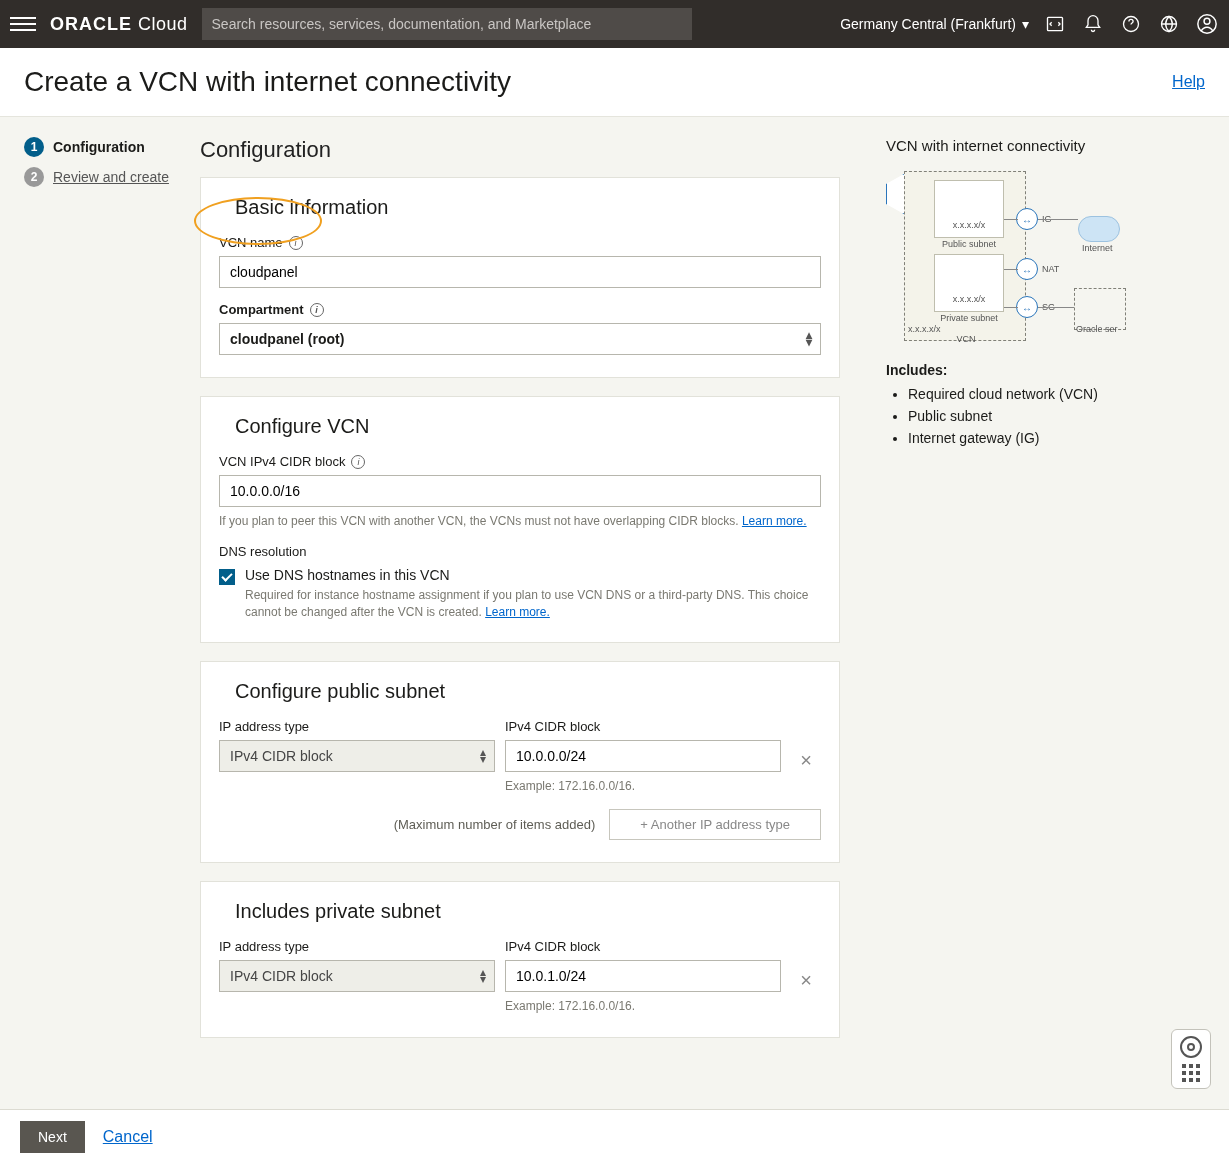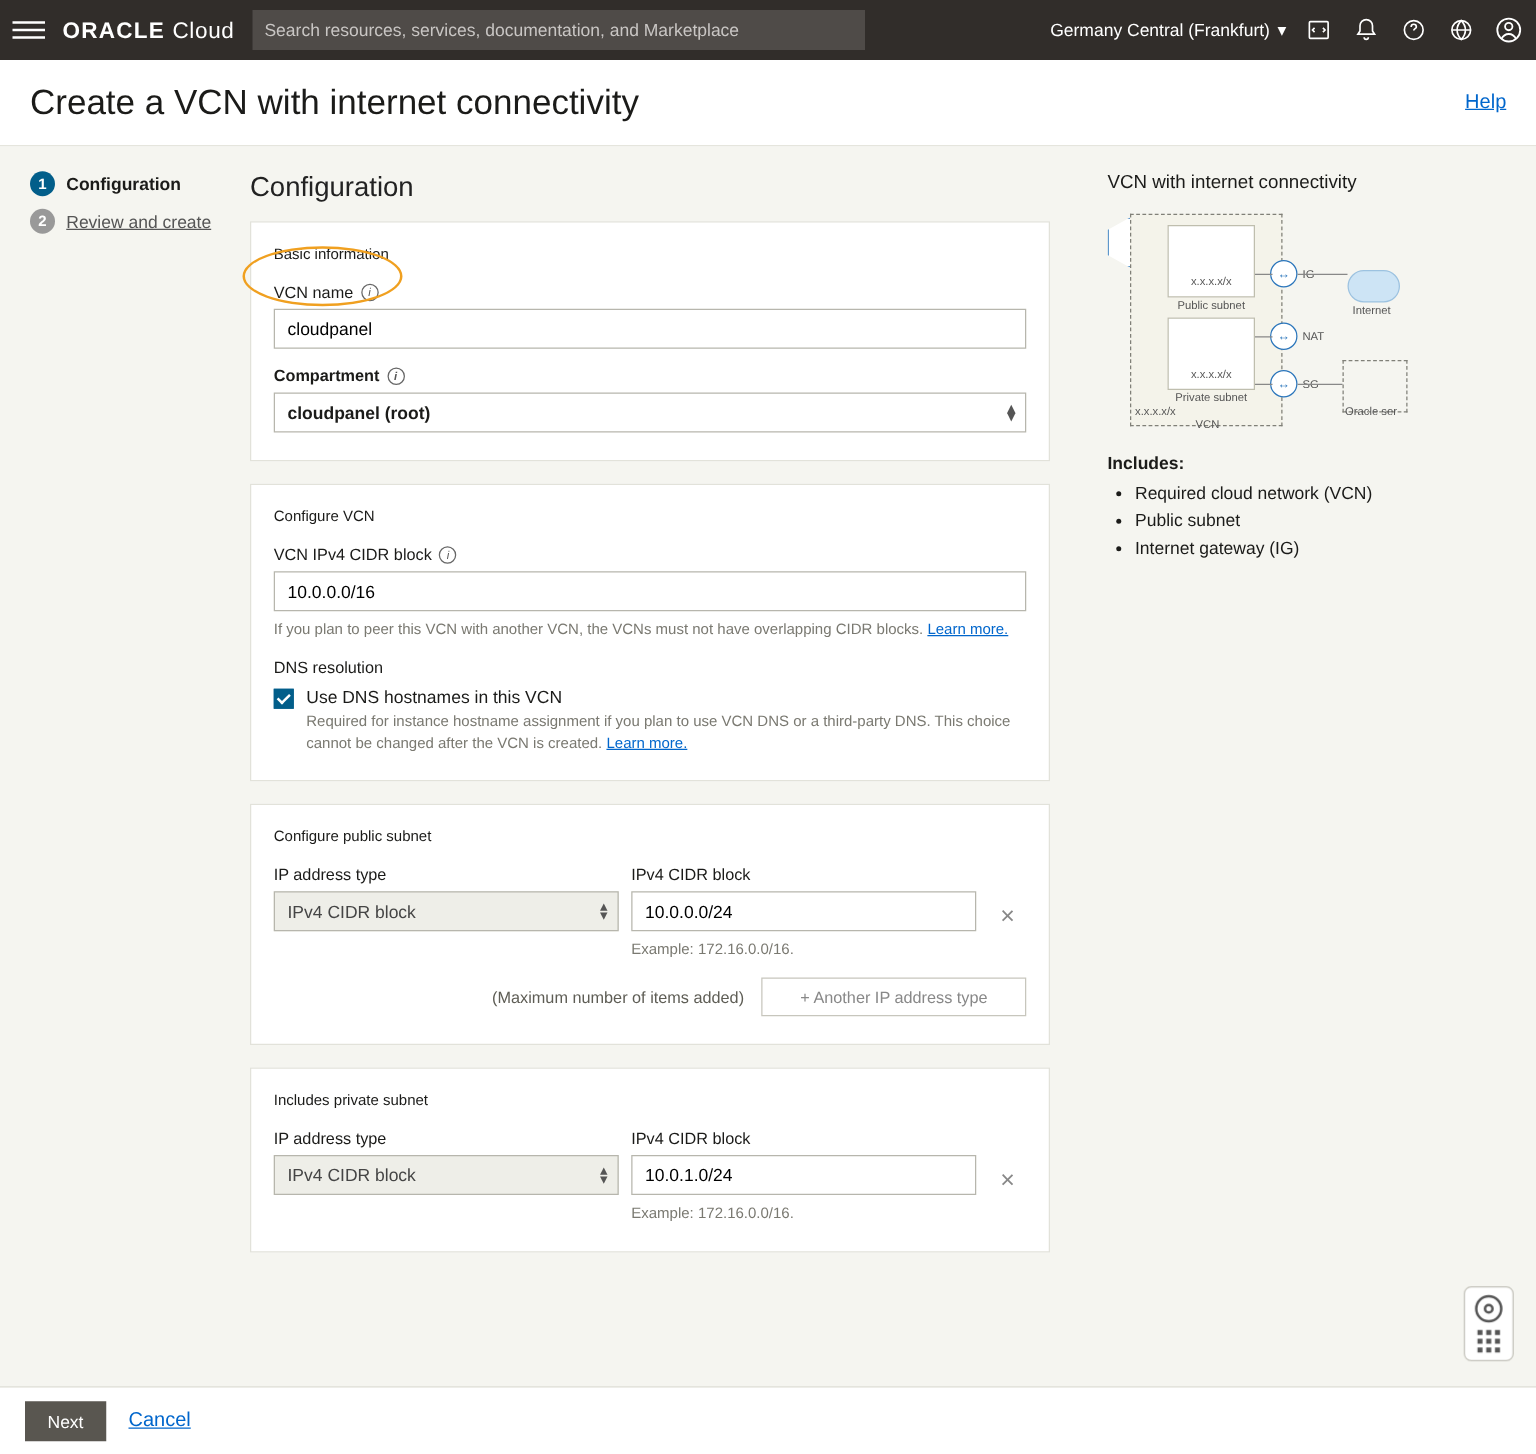--- a/index.html
+++ b/index.html
@@ -29,21 +29,21 @@
 .step { display: flex; align-items: center; gap: 9px; margin-bottom: 10px; font-size: 14px; }
 .step-num { width: 20px; height: 20px; border-radius: 50%; display: flex; align-items: center; justify-content: center; font-size: 12px; color: #fff; font-weight: 600; }
 .step.active .step-num { background: #025e8a; }
 .step.active .step-label { font-weight: 600; }
 .step.inactive .step-num { background: #999; }
 .step.inactive .step-label { color: #555; text-decoration: underline; cursor: pointer; }
 
 .content { width: 640px; flex-shrink: 0; }
 .h2 { font-size: 22px; font-weight: 400; color: #222; margin-bottom: 14px; }
 .card { background: #fff; border: 1px solid #e2e2da; padding: 18px 18px 22px; margin-bottom: 18px; }
-.card h3 { font-size: 12px; font-weight: 400; margin-bottom: 16px; }
+.card h3 { font-size: 20px; font-weight: 400; margin-bottom: 16px; margin-left: 16px; }
 .field { margin-bottom: 14px; }
 .field-label { font-size: 13px; color: #1b1b19; margin-bottom: 6px; display: flex; align-items: center; gap: 6px; }
 .info-icon { width: 14px; height: 14px; border: 1px solid #666; border-radius: 50%; display: inline-flex; align-items: center; justify-content: center; font-size: 9px; color: #555; cursor: pointer; font-style: italic; }
 .text-input { width: 100%; height: 32px; border: 1px solid #b7b6ad; padding: 0 10px; font-size: 14px; }
 .select { width: 100%; height: 32px; border: 1px solid #b7b6ad; padding: 0 40px 0 10px; font-size: 14px; background: #fff; position: relative; display: flex; align-items: center; cursor: pointer; }
 .select .chev { position: absolute; right: 8px; font-size: 12px; color: #555; line-height: 0.6; }
 .select.disabled { background: #eeeee8; color: #454545; }
 .helper { font-size: 12px; color: #7a7971; margin-top: 6px; line-height: 1.4; }
 .check-row { display: flex; align-items: flex-start; gap: 10px; margin-top: 4px; }
 .checkbox { appearance: none; width: 16px; height: 16px; border: 1px solid #025e8a; background: #025e8a; position: relative; flex-shrink: 0; cursor: pointer; margin-top: 2px; }

